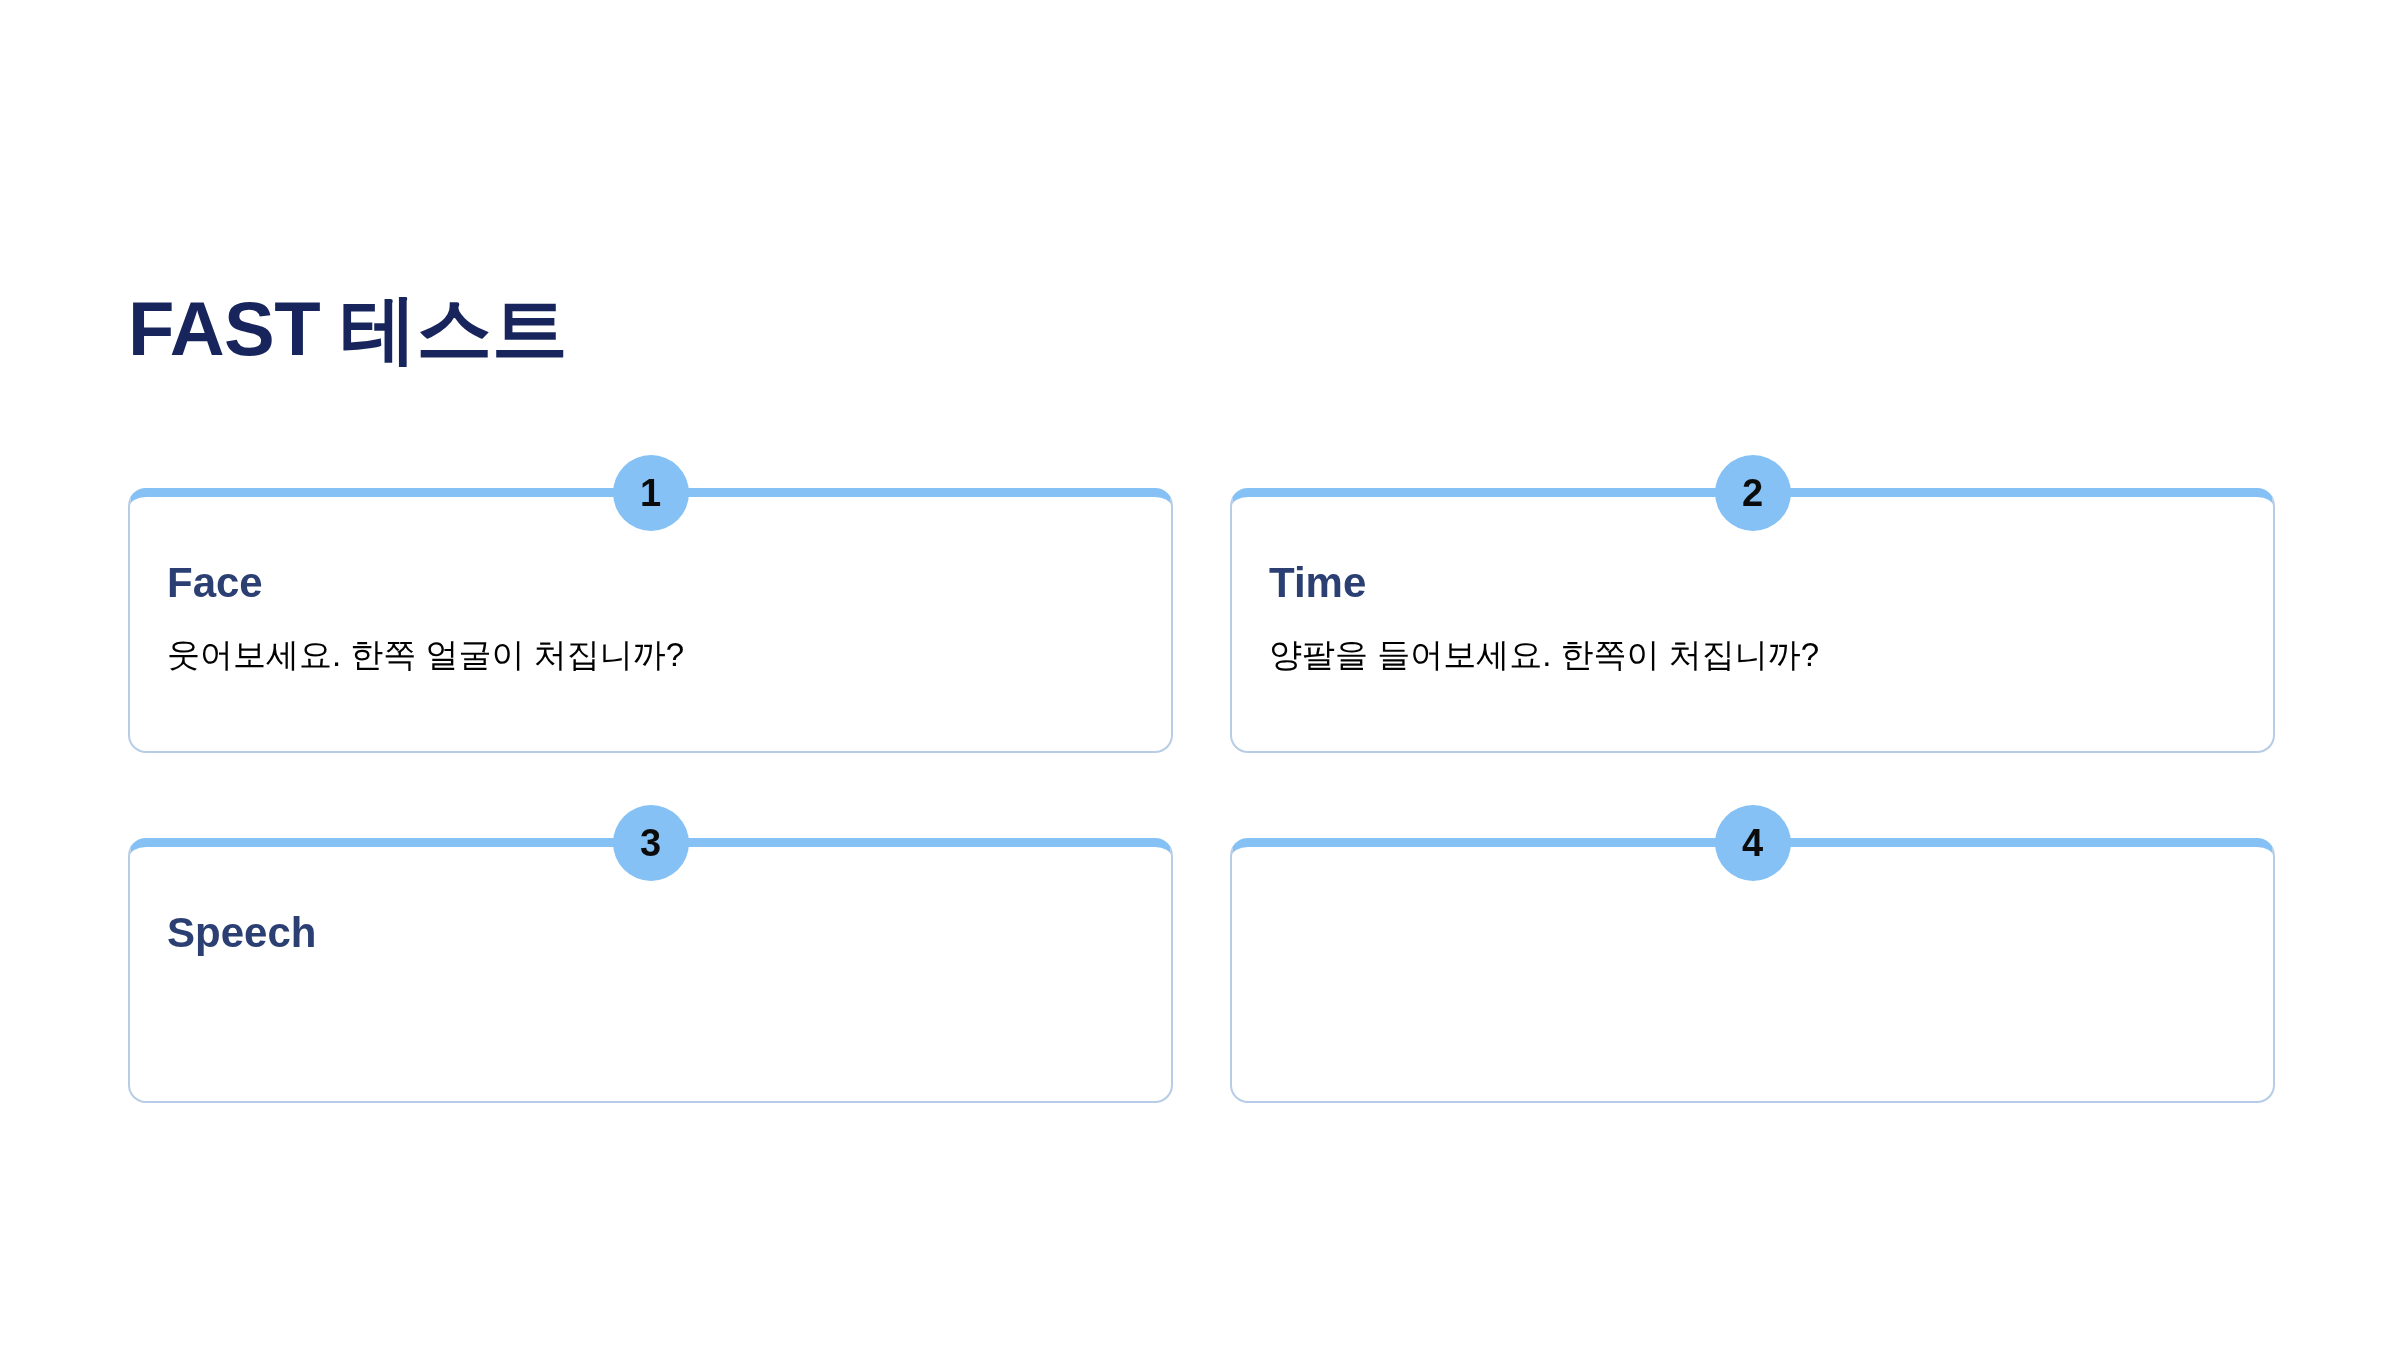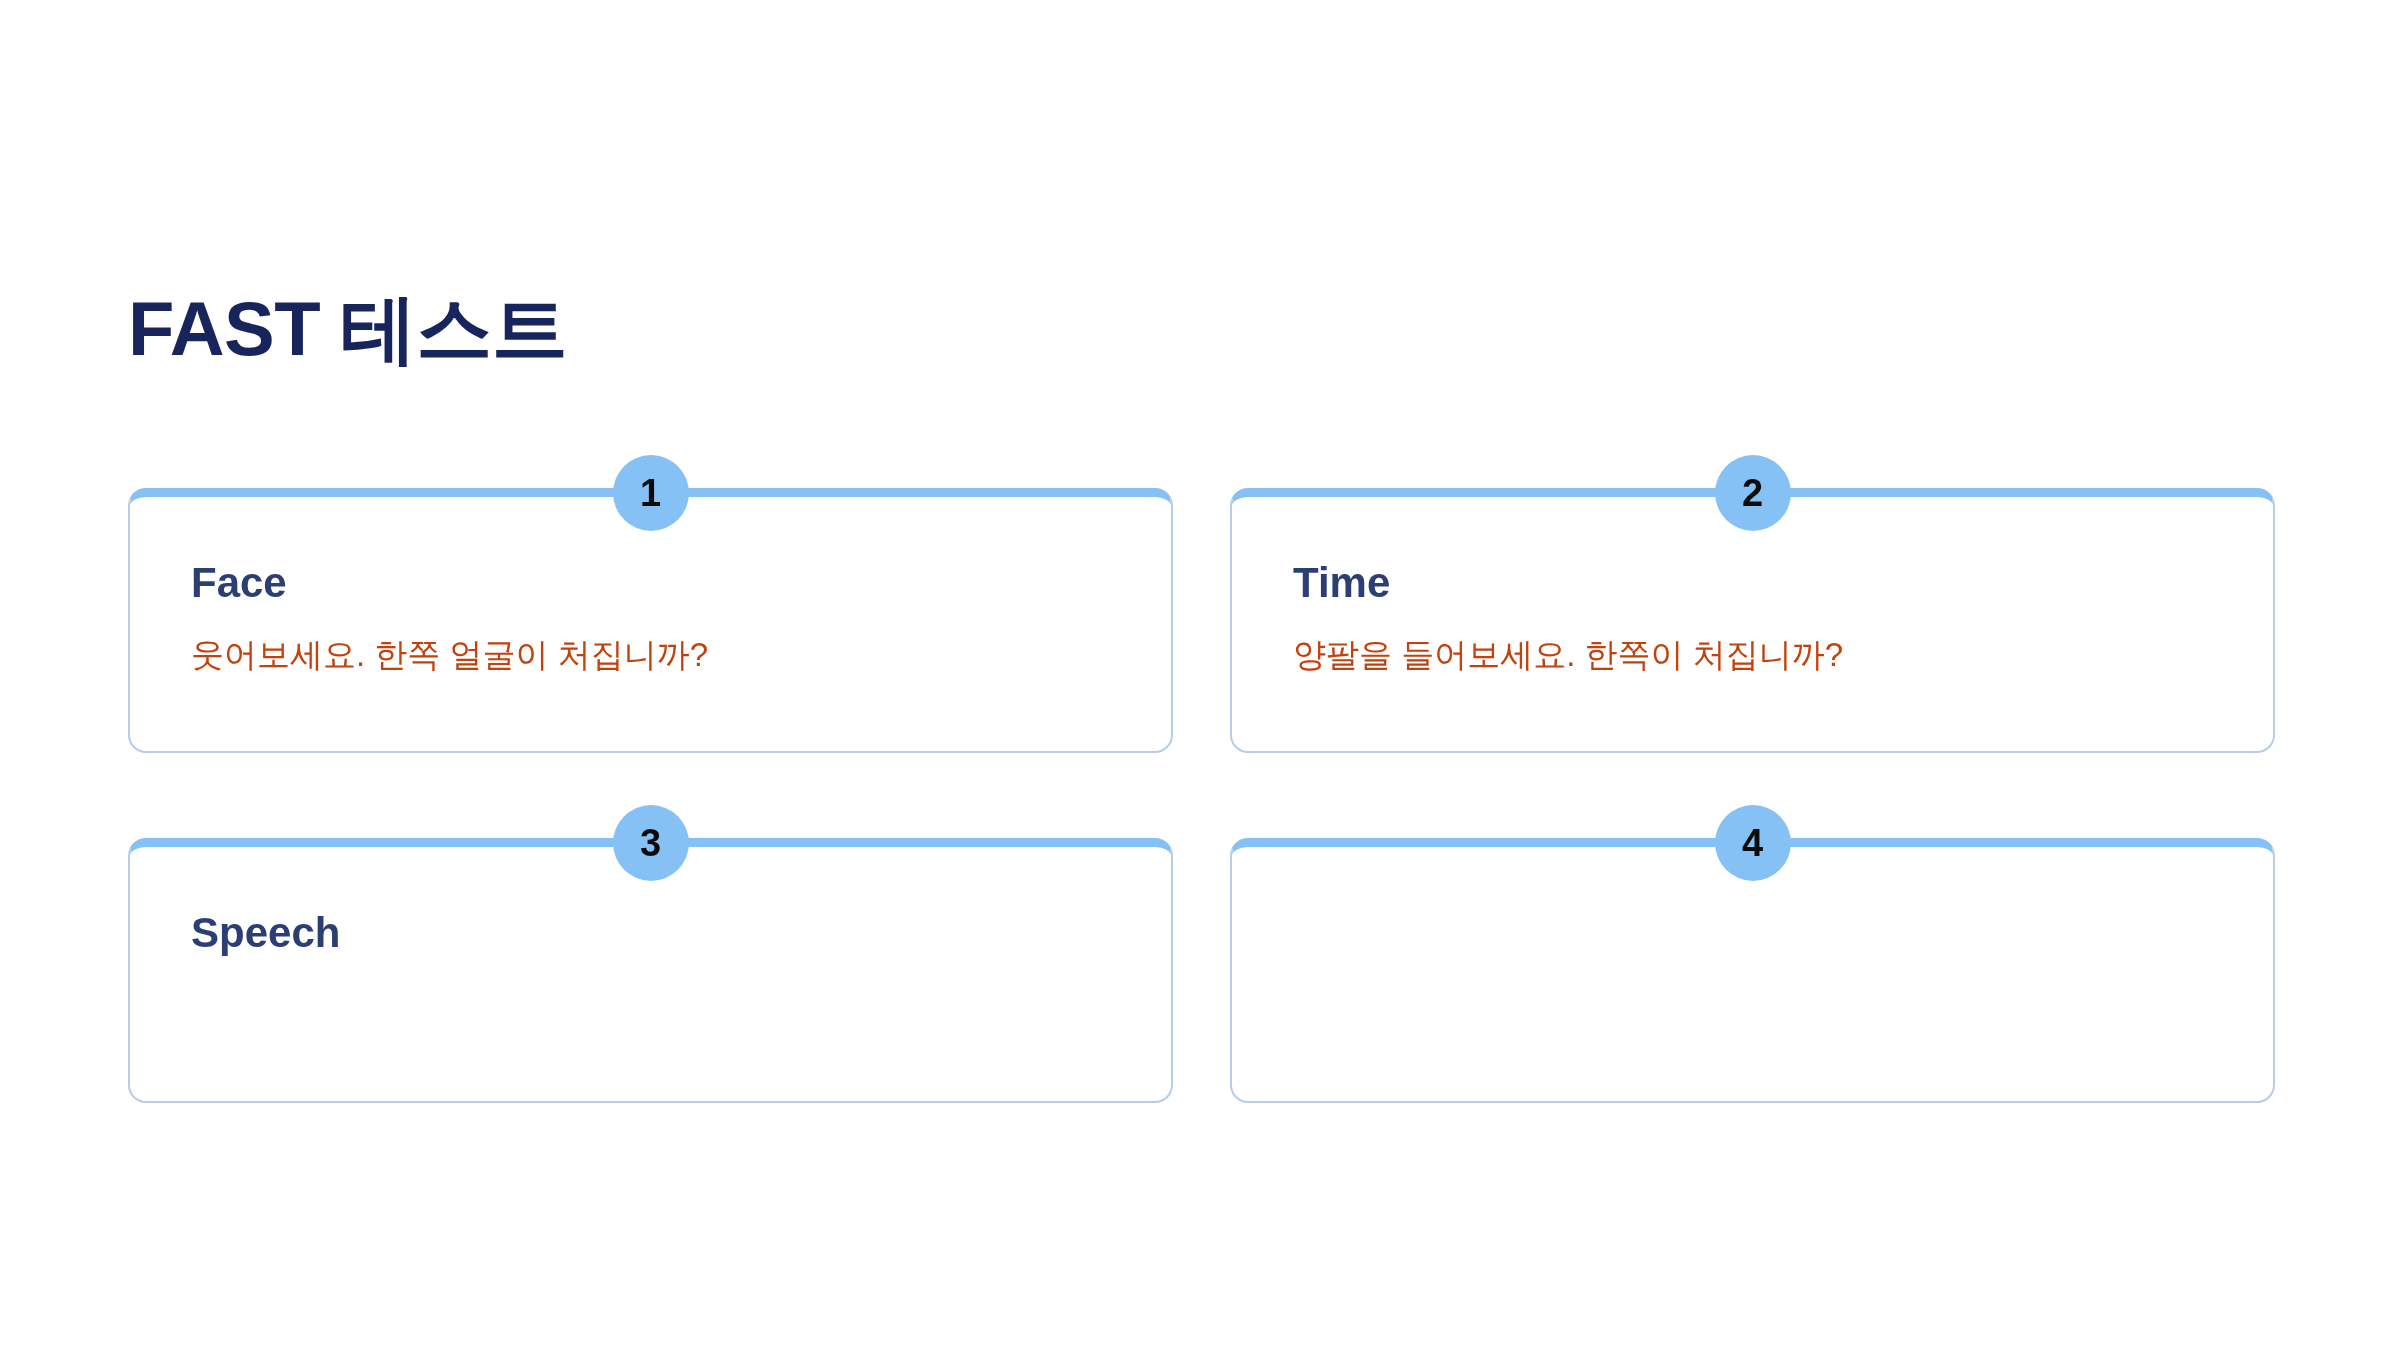--- a/index.html
+++ b/index.html
@@ -55,37 +55,36 @@
     border: 2px solid #b7cce6;
     border-top: 9px solid #85c1f5;
     border-radius: 18px;
   }
 
   .card-body {
     position: absolute;
     left: 37px;
     top: 62px;
     right: 16px;
-    margin-left: 24px;
   }
 
   .card-heading {
     font-size: 42px;
     font-weight: 700;
     color: #2b3f73;
     line-height: 1.15;
     margin: 0;
     white-space: nowrap;
   }
 
   .card-text {
     margin: 26px 0 0 0;
     font-size: 33px;
     font-weight: 400;
-    color: #c2410c;
+    color: #000000;
     line-height: 1.35;
     white-space: nowrap;
   }
 
   
   .badge {
     position: absolute;
     top: -42px;
     left: 50%;
     transform: translateX(-50%);

